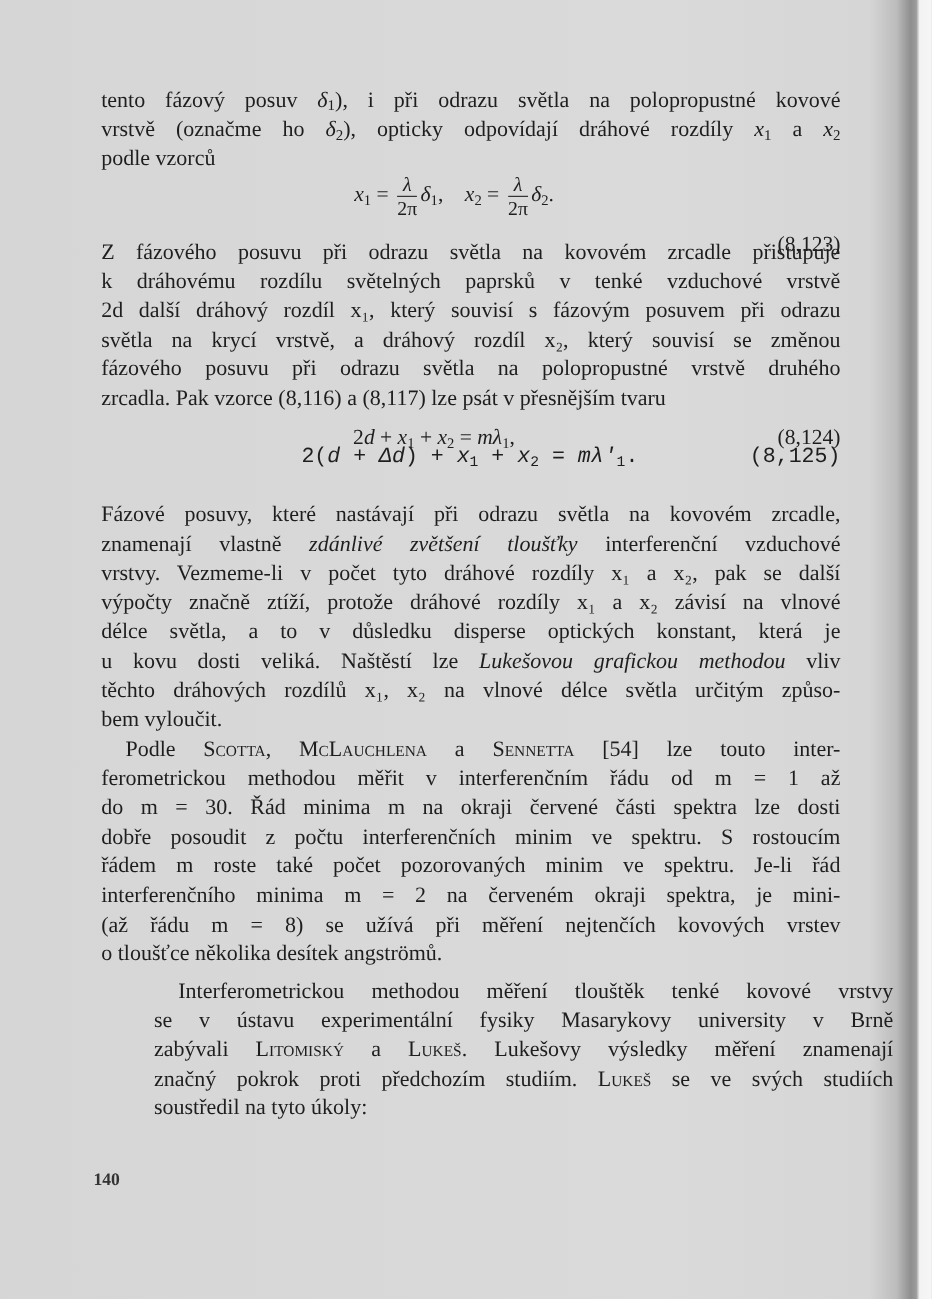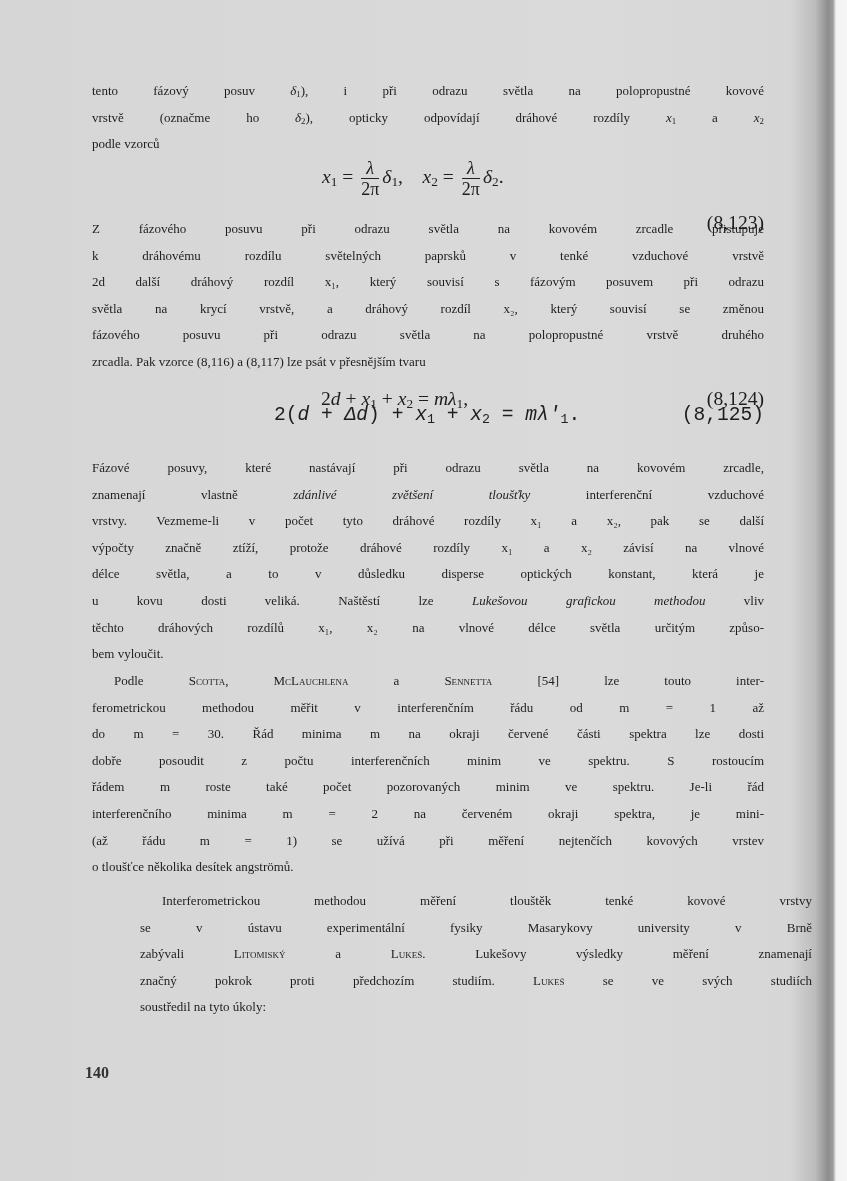--- a/index.html
+++ b/index.html
@@ -13,21 +13,21 @@
   .page {
     position: absolute; left: 0; top: 0; width: 847px; height: 1181px;
     background:
       linear-gradient(to right,
         #d6d6d6 0px, #dadada 600px, #d6d6d6 790px, #bcbcbc 815px,
         #8e8e8e 828px, #9c9c9c 833px, #f3f3f3 836px, #f6f6f6 847px);
   }
   .text {
     position: absolute; left: 92px; width: 672px;
     font-family: "Liberation Serif", "DejaVu Serif", serif;
-    font-size: 13px; line-height: 26.6px;
+    font-size: 20px; line-height: 26.6px;
     text-align: justify;
   }
   .line { display: block; height: 26.6px; white-space: nowrap; text-align-last: justify; text-align: justify; }
   .line.last { text-align-last: left; }
   .indent { padding-left: 22px; }
   .sc { font-variant: small-caps; }
   i, .it { font-style: italic; }
   sub { font-size: 0.68em; vertical-align: -0.25em; line-height: 0; }
   .eq {
     position: absolute; left: 92px; width: 672px;
@@ -97,21 +97,21 @@
     <span class="line last">bem vyloučit.</span>
   </div>
 
   <div class="text" style="top:668px;">
     <span class="line indent"><span>Podle </span><span class="sc">Scotta</span><span>, </span><span class="sc">McLauchlena</span><span> a </span><span class="sc">Sennetta</span><span> [54] lze touto inter-</span></span>
     <span class="line">ferometrickou methodou měřit v interferenčním řádu od m = 1 až</span>
     <span class="line">do m = 30. Řád minima m na okraji červené části spektra lze dosti</span>
     <span class="line">dobře posoudit z počtu interferenčních minim ve spektru. S rostoucím</span>
     <span class="line">řádem m roste také počet pozorovaných minim ve spektru. Je-li řád</span>
     <span class="line">interferenčního minima m = 2 na červeném okraji spektra, je mini-</span>
-    <span class="line">(až řádu m = 1) se užívá při měření nejtenčích kovových vrstev</span>
+    <span class="line">(až řádu m = 8) se užívá při měření nejtenčích kovových vrstev</span>
     <span class="line last">o tloušťce několika desítek angströmů.</span>
   </div>
 
   <div class="text" style="top:888px;margin-left:48px;">
     <span class="line indent">Interferometrickou methodou měření tlouštěk tenké kovové vrstvy</span>
     <span class="line">se v ústavu experimentální fysiky Masarykovy university v Brně</span>
     <span class="line"><span>zabývali </span><span class="sc">Litomiský</span><span> a </span><span class="sc">Lukeš</span><span>. Lukešovy výsledky měření znamenají</span></span>
     <span class="line"><span>značný pokrok proti předchozím studiím. </span><span class="sc">Lukeš</span><span> se ve svých studiích</span></span>
     <span class="line last">soustředil na tyto úkoly:</span>
   </div>

